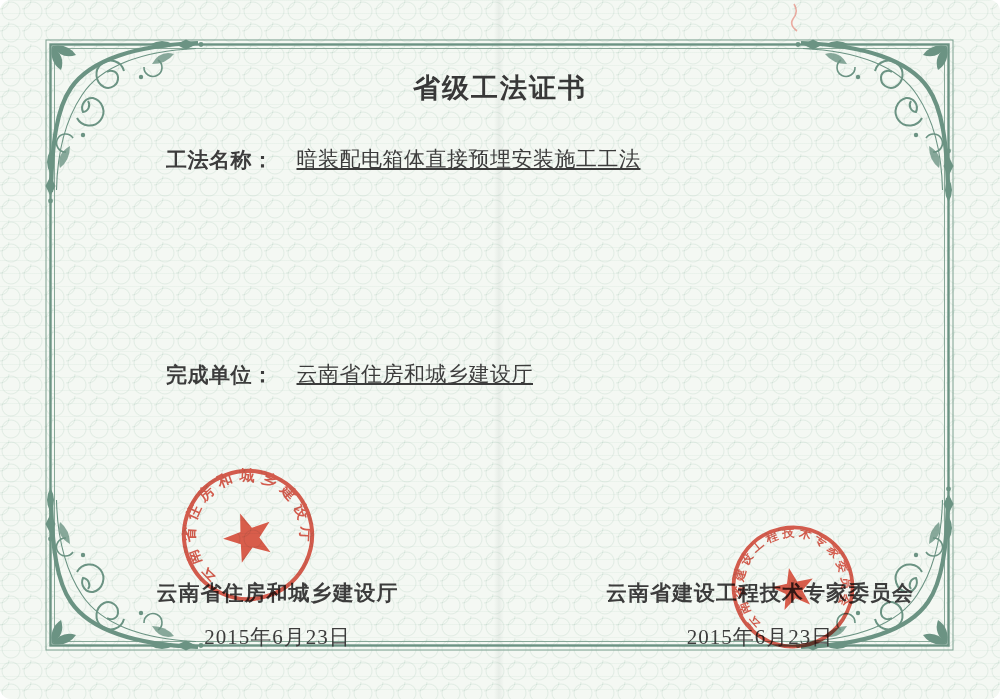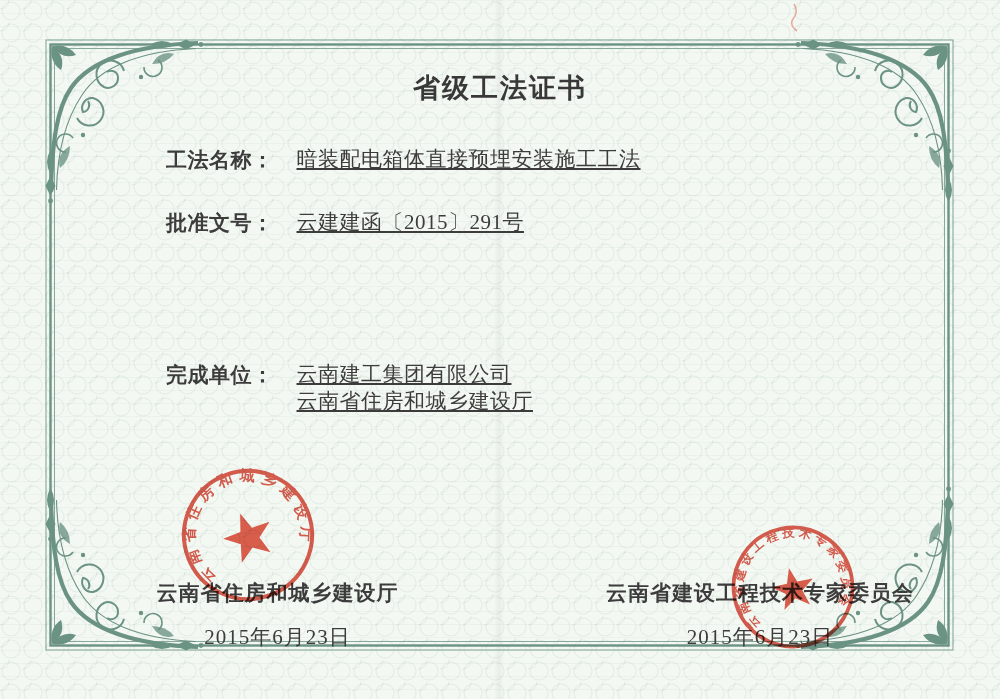--- a/index.html
+++ b/index.html
@@ -8,20 +8,21 @@
     width:1000px;height:699px;
     overflow:hidden;
     font-family:"Liberation Sans", sans-serif;
     color:#3c3c3c;
     background-color:#f4f8f3;
     background-image:
       repeating-linear-gradient(180deg, rgba(150,190,170,0.10) 0px, rgba(150,190,170,0.10) 1px, transparent 1px, transparent 13px),
       radial-gradient(circle at 0px 0px, transparent 8px, rgba(130,175,150,0.16) 8.8px, transparent 10px),
       radial-gradient(circle at 11px 11px, transparent 8px, rgba(130,175,150,0.16) 8.8px, transparent 10px);
     background-size:100% 13px, 22px 22px, 22px 22px;
+    border-radius:11px;
   }
   .fold{
     position:absolute;top:0;bottom:0;left:494px;width:10px;
     background:linear-gradient(90deg, transparent, rgba(120,140,130,0.10), transparent);
   }
   .border-svg{position:absolute;left:0;top:0;}
   .title{
     position:absolute;top:70px;left:0;right:0;
     text-align:center;
     font-size:27px;font-weight:700;letter-spacing:2px;
@@ -109,30 +110,25 @@
     <path d="M14,2 q5,8 -1,15 q-4,6 4,12" fill="none" stroke="#e05040" stroke-width="1.6"></path>
   </svg>
 
   <div class="title">省级工法证书</div>
 
   <div class="field-row row-1">
     <span class="field-label">工法名称：</span>
     <span class="field-value">暗装配电箱体直接预埋安装施工工法</span>
   </div>
 
-  <div class="field-row row-2">
-    <span class="field-label">批准文号：</span>
-    <span class="field-value">云建建函〔2015〕291号</span>
-  </div>
 
 
   <div class="field-row row-4">
     <span class="field-label">完成单位：</span>
     <span class="field-value">
-      <span style="display:block">云南建工集团有限公司</span>
       <span style="display:block">云南省住房和城乡建设厅</span>
     </span>
   </div>
 
 
   <div class="issuer issuer-left">
     <div class="issuer-name">云南省住房和城乡建设厅</div>
     <div class="issuer-date">2015年6月23日</div>
   </div>
   <div class="issuer issuer-right">

